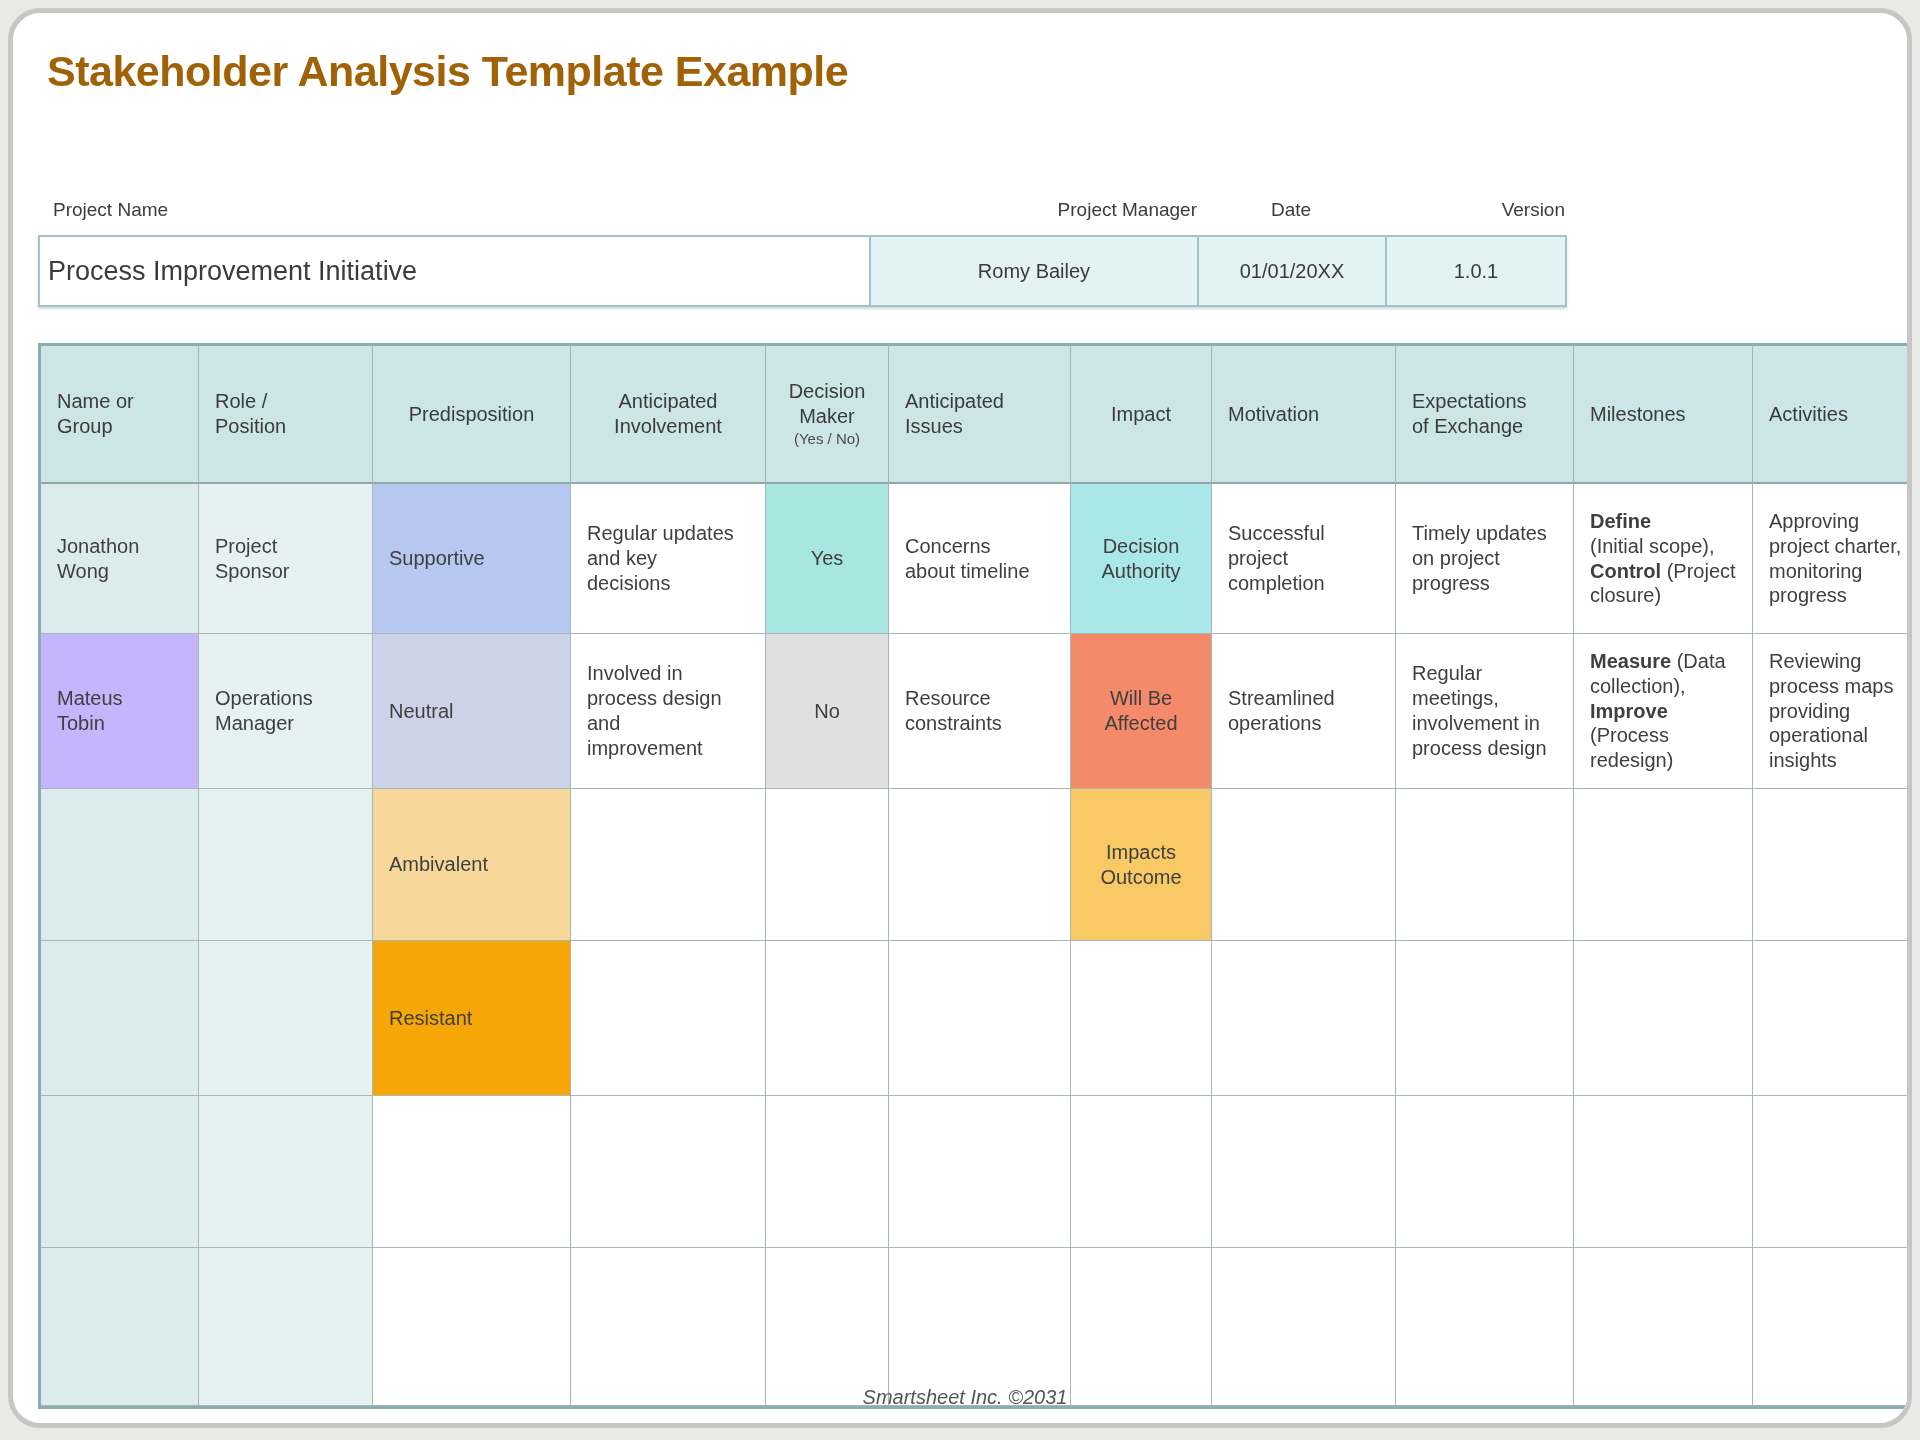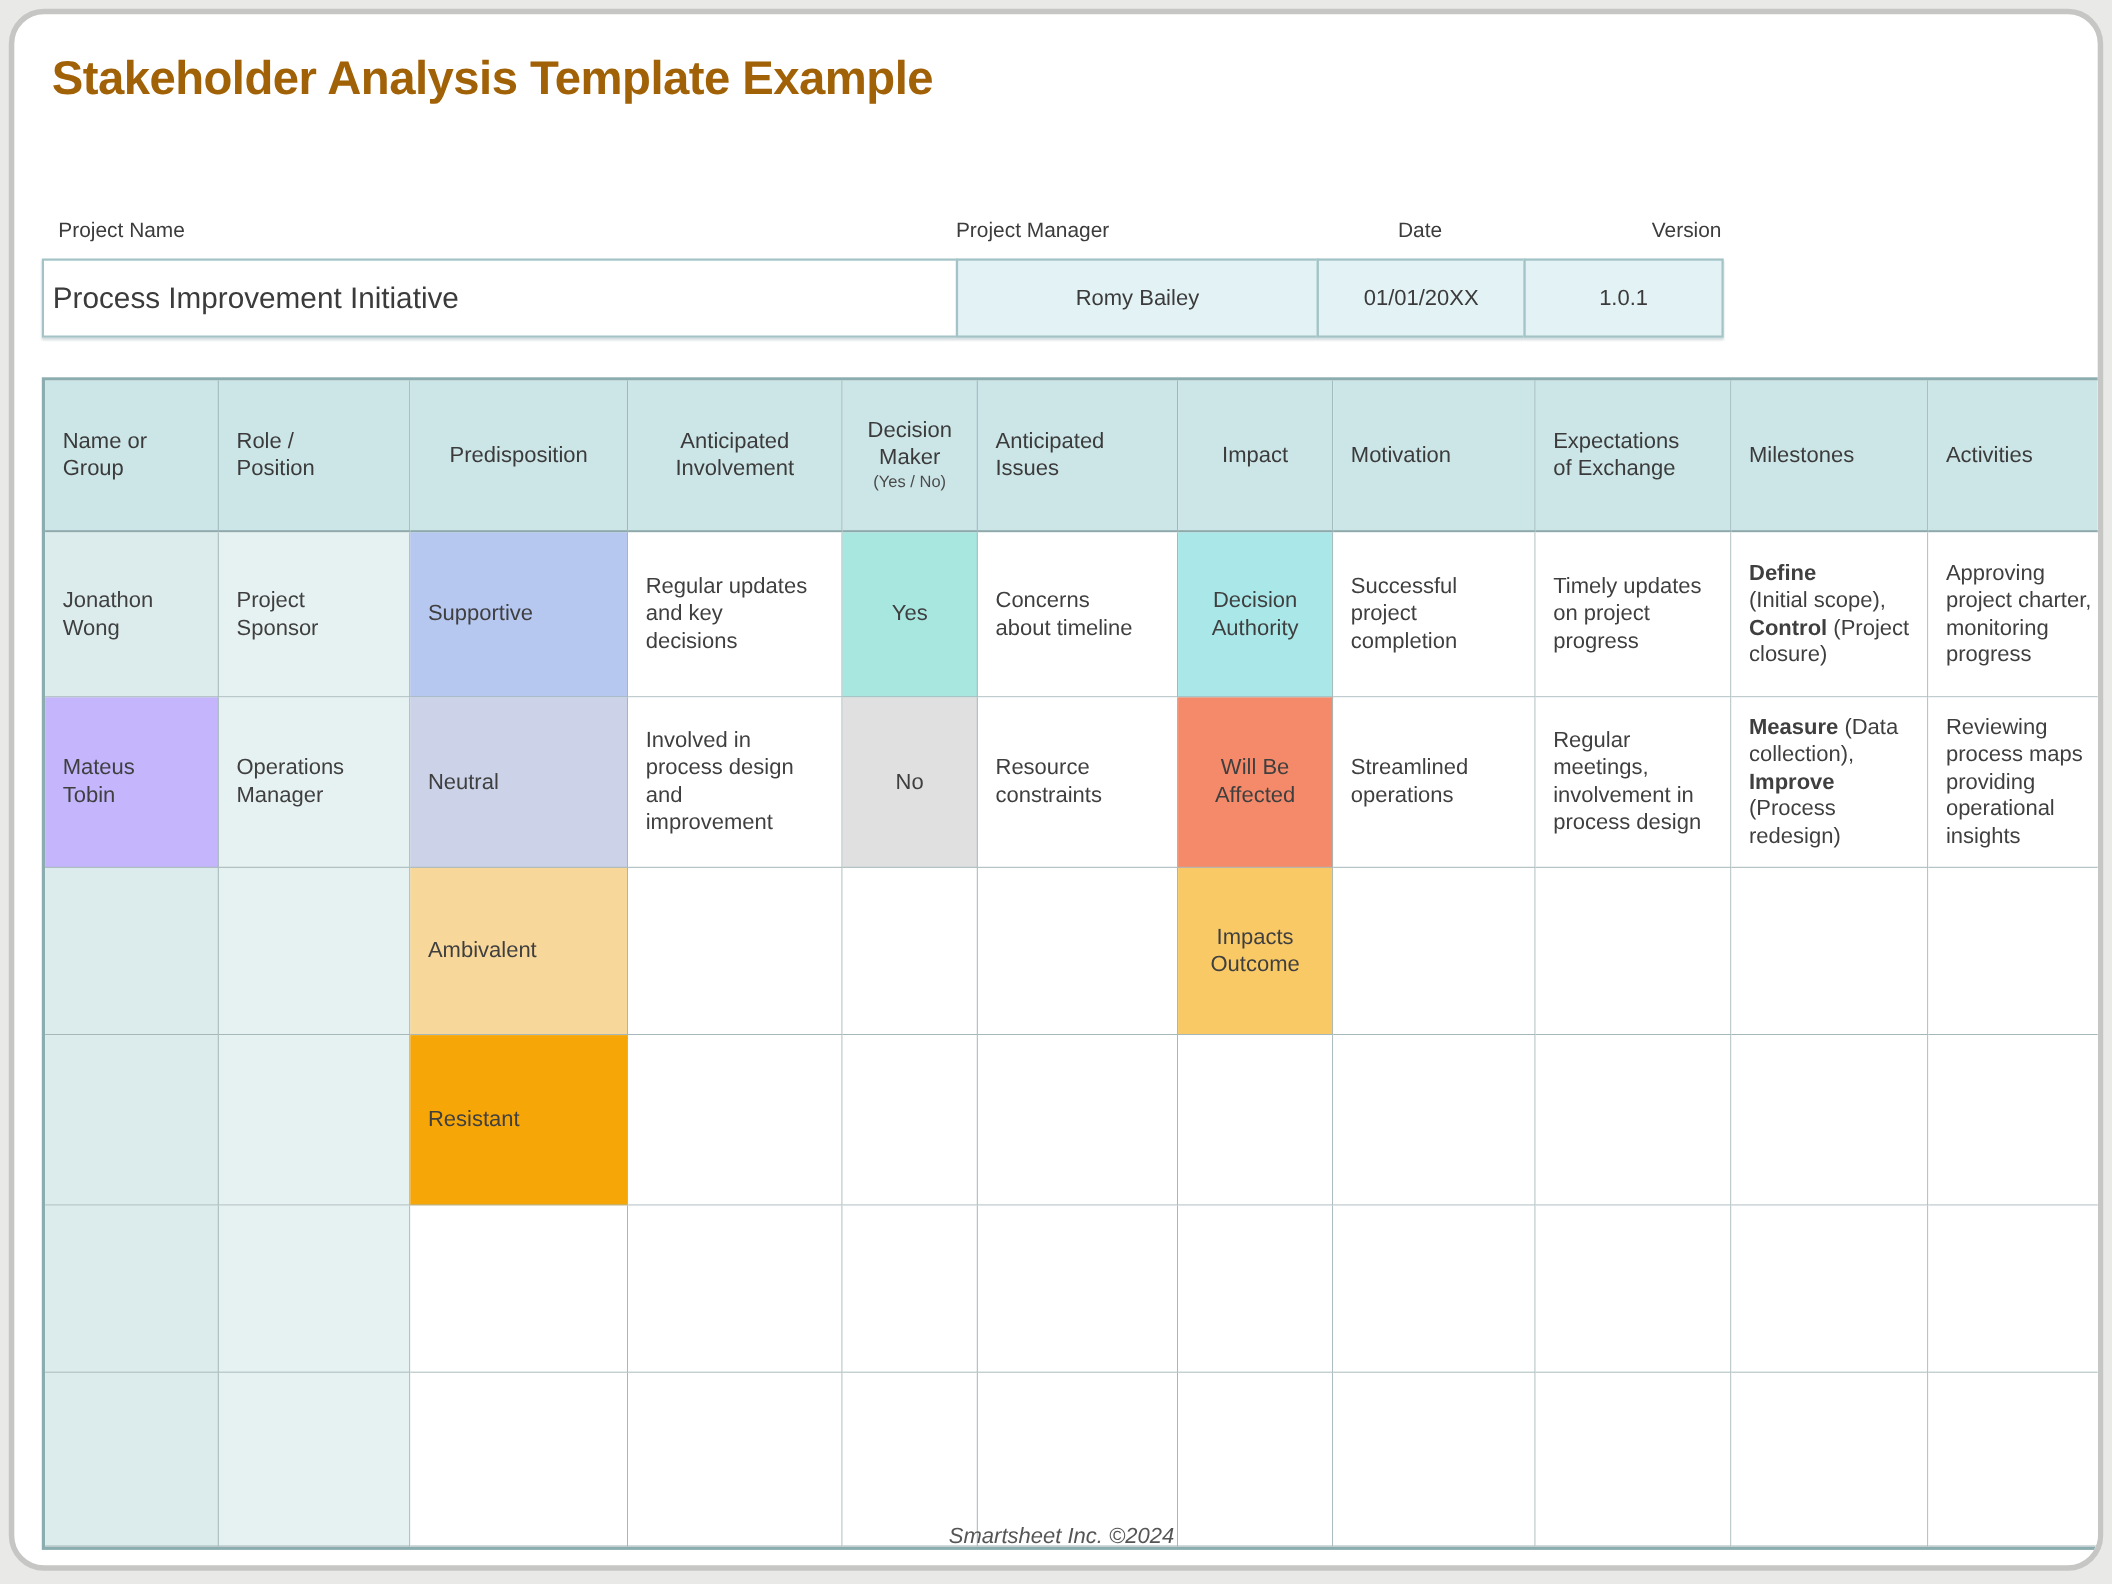--- a/index.html
+++ b/index.html
@@ -18,21 +18,21 @@
   .page-title {
     position:absolute; left:34px; top:34px;
     font-size:43px; font-weight:800; letter-spacing:-0.5px;
     color:#a16207;
   }
   .proj-label {
     position:absolute; top:186px; height:26px;
     font-size:19px; color:#3c3c3c;
   }
   .lbl-name   { left:40px; }
-  .lbl-pm     { left:856px;  width:328px; text-align:left; }
+  .lbl-pm     { left:856px;  width:328px; text-align:right; }
   .lbl-date   { left:1184px; width:188px; text-align:center; }
   .lbl-ver    { left:1372px; width:180px; text-align:right; }
   .proj-row {
     position:absolute; left:25px; top:222px; display:flex;
     filter:drop-shadow(0 2px 1px rgba(130,155,160,0.35));
   }
   .proj-box {
     height:72px; border:2px solid #a3c3c6; margin-left:-2px;
     display:flex; align-items:center; background:#e3f2f4;
     font-size:20px; color:#3b3b3b; justify-content:center;
@@ -199,14 +199,14 @@
       <div class="td align-center"></div>
       <div class="td align-center"></div>
       <div class="td align-left"></div>
       <div class="td align-center"></div>
       <div class="td align-left"></div>
       <div class="td align-left"></div>
       <div class="td align-left"></div>
       <div class="td align-left"></div>
     </div>
 
-  <div class="footer">Smartsheet Inc. ©2024</div>
+  <div class="footer">Smartsheet Inc. ©2031</div>
 </div>
 
 </body></html>

